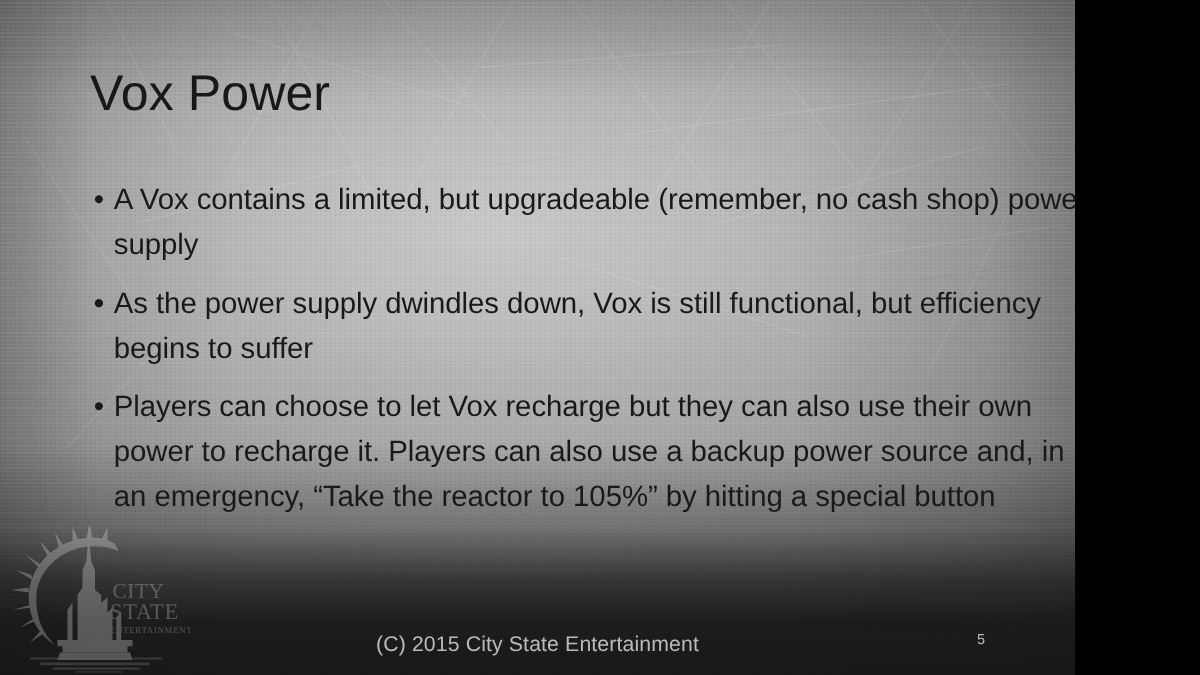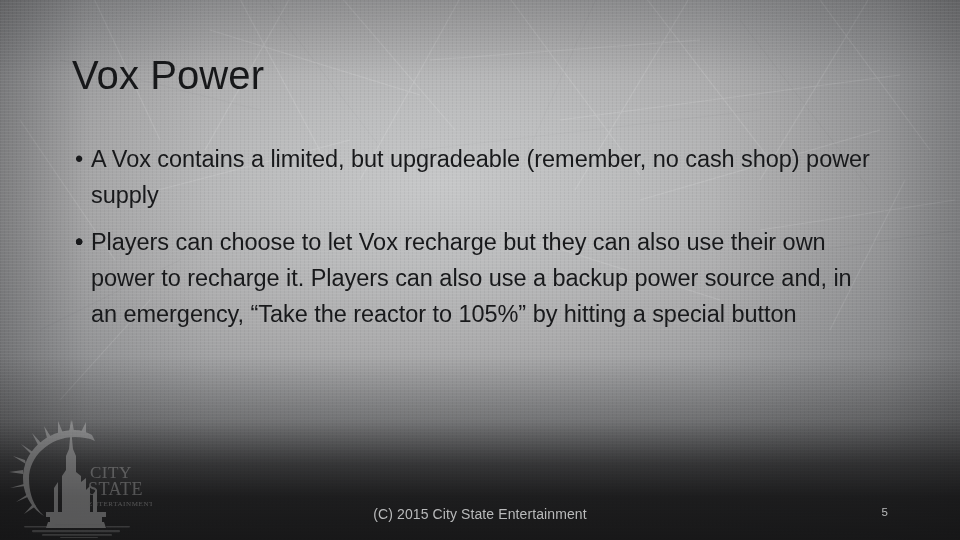--- a/index.html
+++ b/index.html
@@ -3,21 +3,21 @@
 <meta charset="utf-8">
 <style>
   html, body {
     margin: 0;
     padding: 0;
     background: #000;
   }
 
   .slide {
     position: relative;
-    width: 960px;
+    width: 860px;
     height: 540px;
     overflow: hidden;
     font-family: "Liberation Sans", sans-serif;
     background-color: #8e9092;
   }
 
   
   .bg-base {
     position: absolute;
     inset: 0;
@@ -110,21 +110,21 @@
     color: #18191b;
   }
 
   
   .footer-note {
     position: absolute;
     left: 0;
     right: 0;
     top: 506px;
     text-align: center;
-    font-size: 14px;
+    font-size: 17px;
     color: #b9babb;
     letter-spacing: 0.1px;
   }
   .page-number {
     position: absolute;
     right: 72px;
     top: 506px;
     font-size: 11.5px;
     color: #b9babb;
   }
@@ -190,20 +190,21 @@
   <div class="body">
     <div class="bullet">
       <span class="dot">•</span>
       <span>A Vox contains a limited, but upgradeable (remember, no cash shop) power supply</span>
     </div>
     <div class="bullet">
       <span class="dot">•</span>
     </div>
     <div class="bullet">
       <span class="dot">•</span>
+      <span>As the power supply dwindles down, Vox is still functional, but efficiency begins to suffer</span>
     </div>
     <div class="bullet">
       <span class="dot">•</span>
       <span>Players can choose to let Vox recharge but they can also use their own power to recharge it. Players can also use a backup power source and, in an emergency, “Take the reactor to 105%” by hitting a special button</span>
     </div>
   </div>
 
   <svg class="logo" viewBox="0 0 150 122">
     <g fill="#e8e8e8">
 

